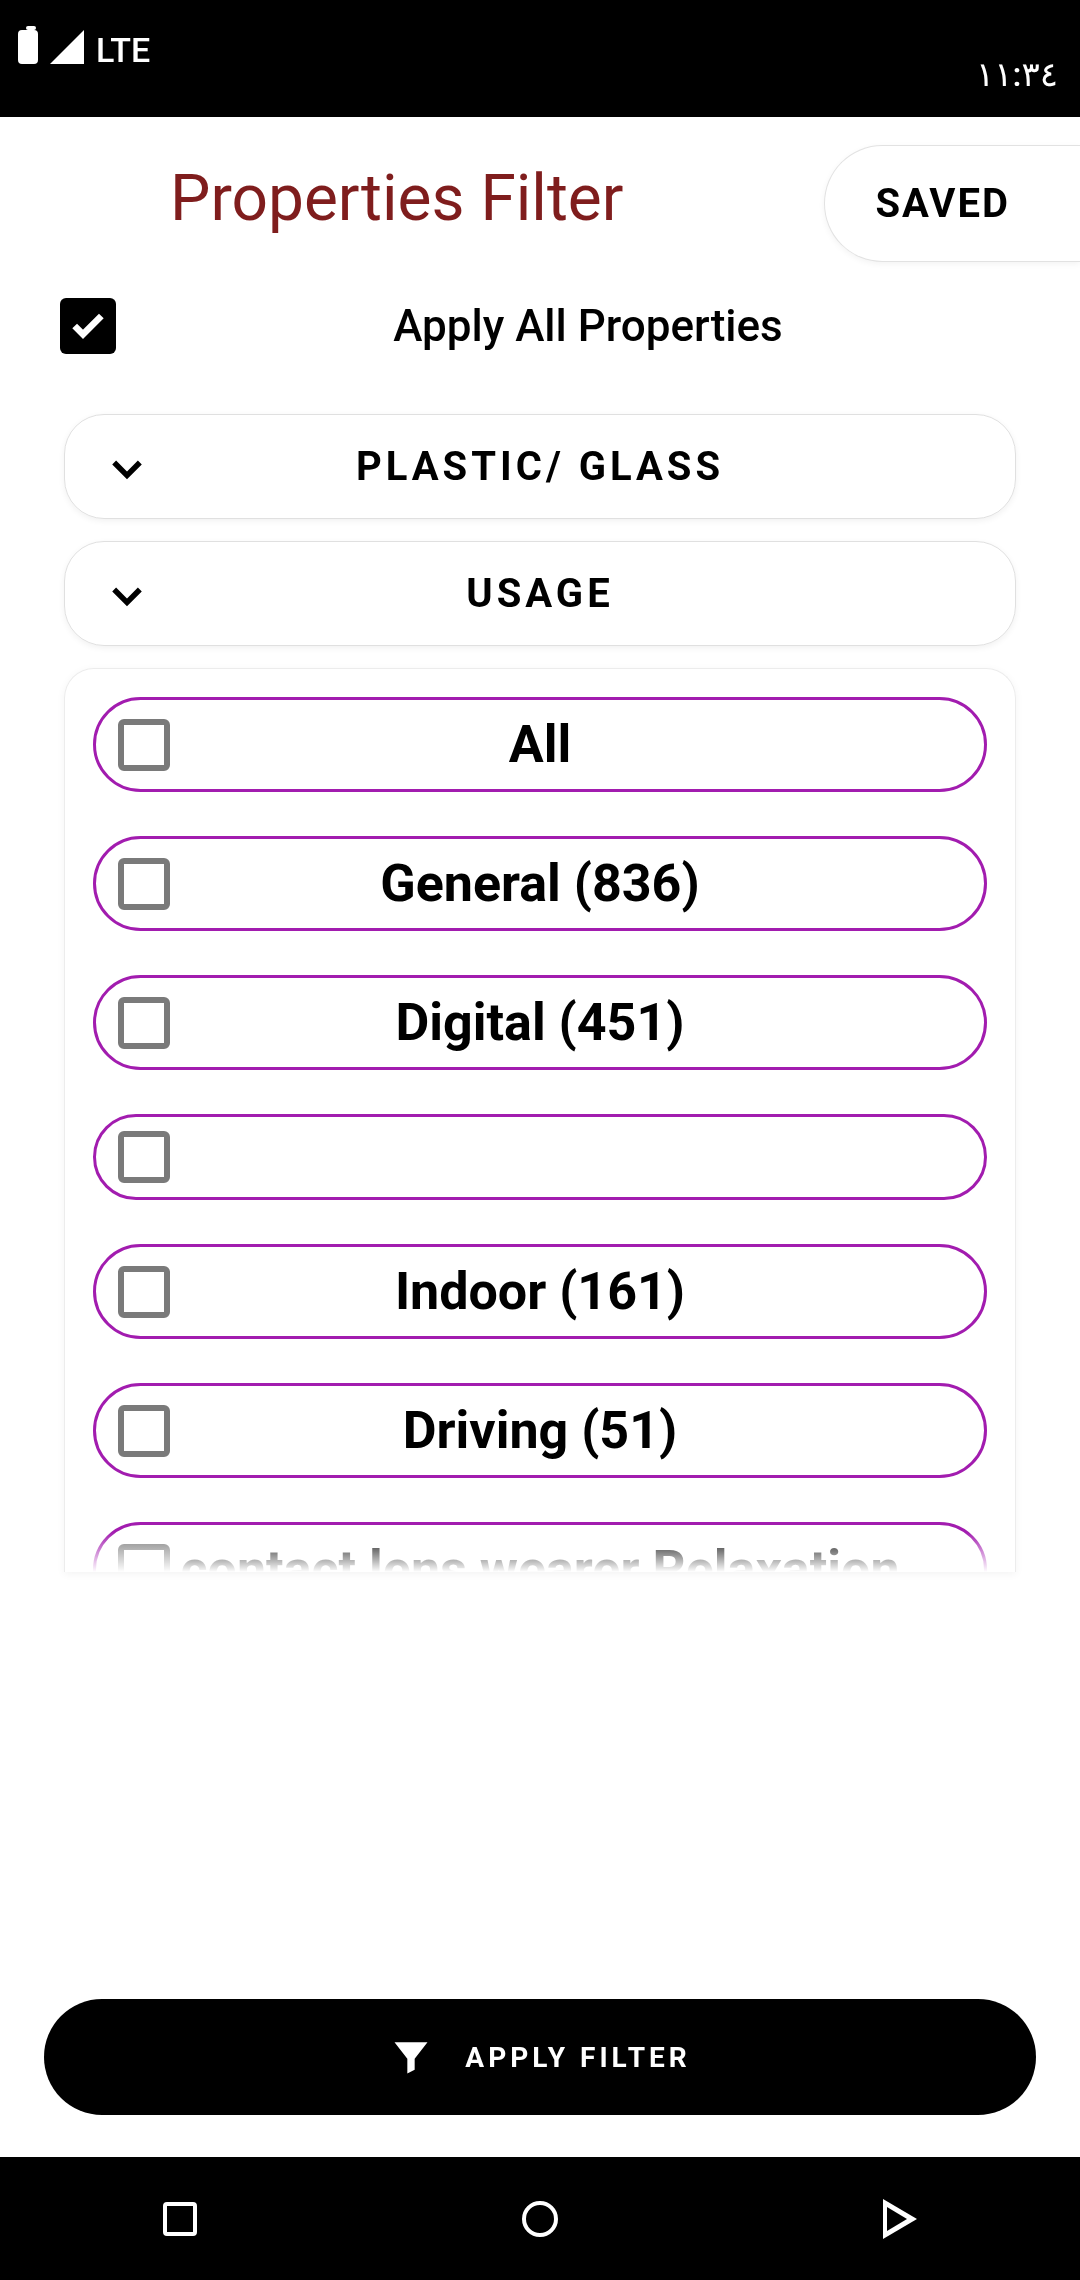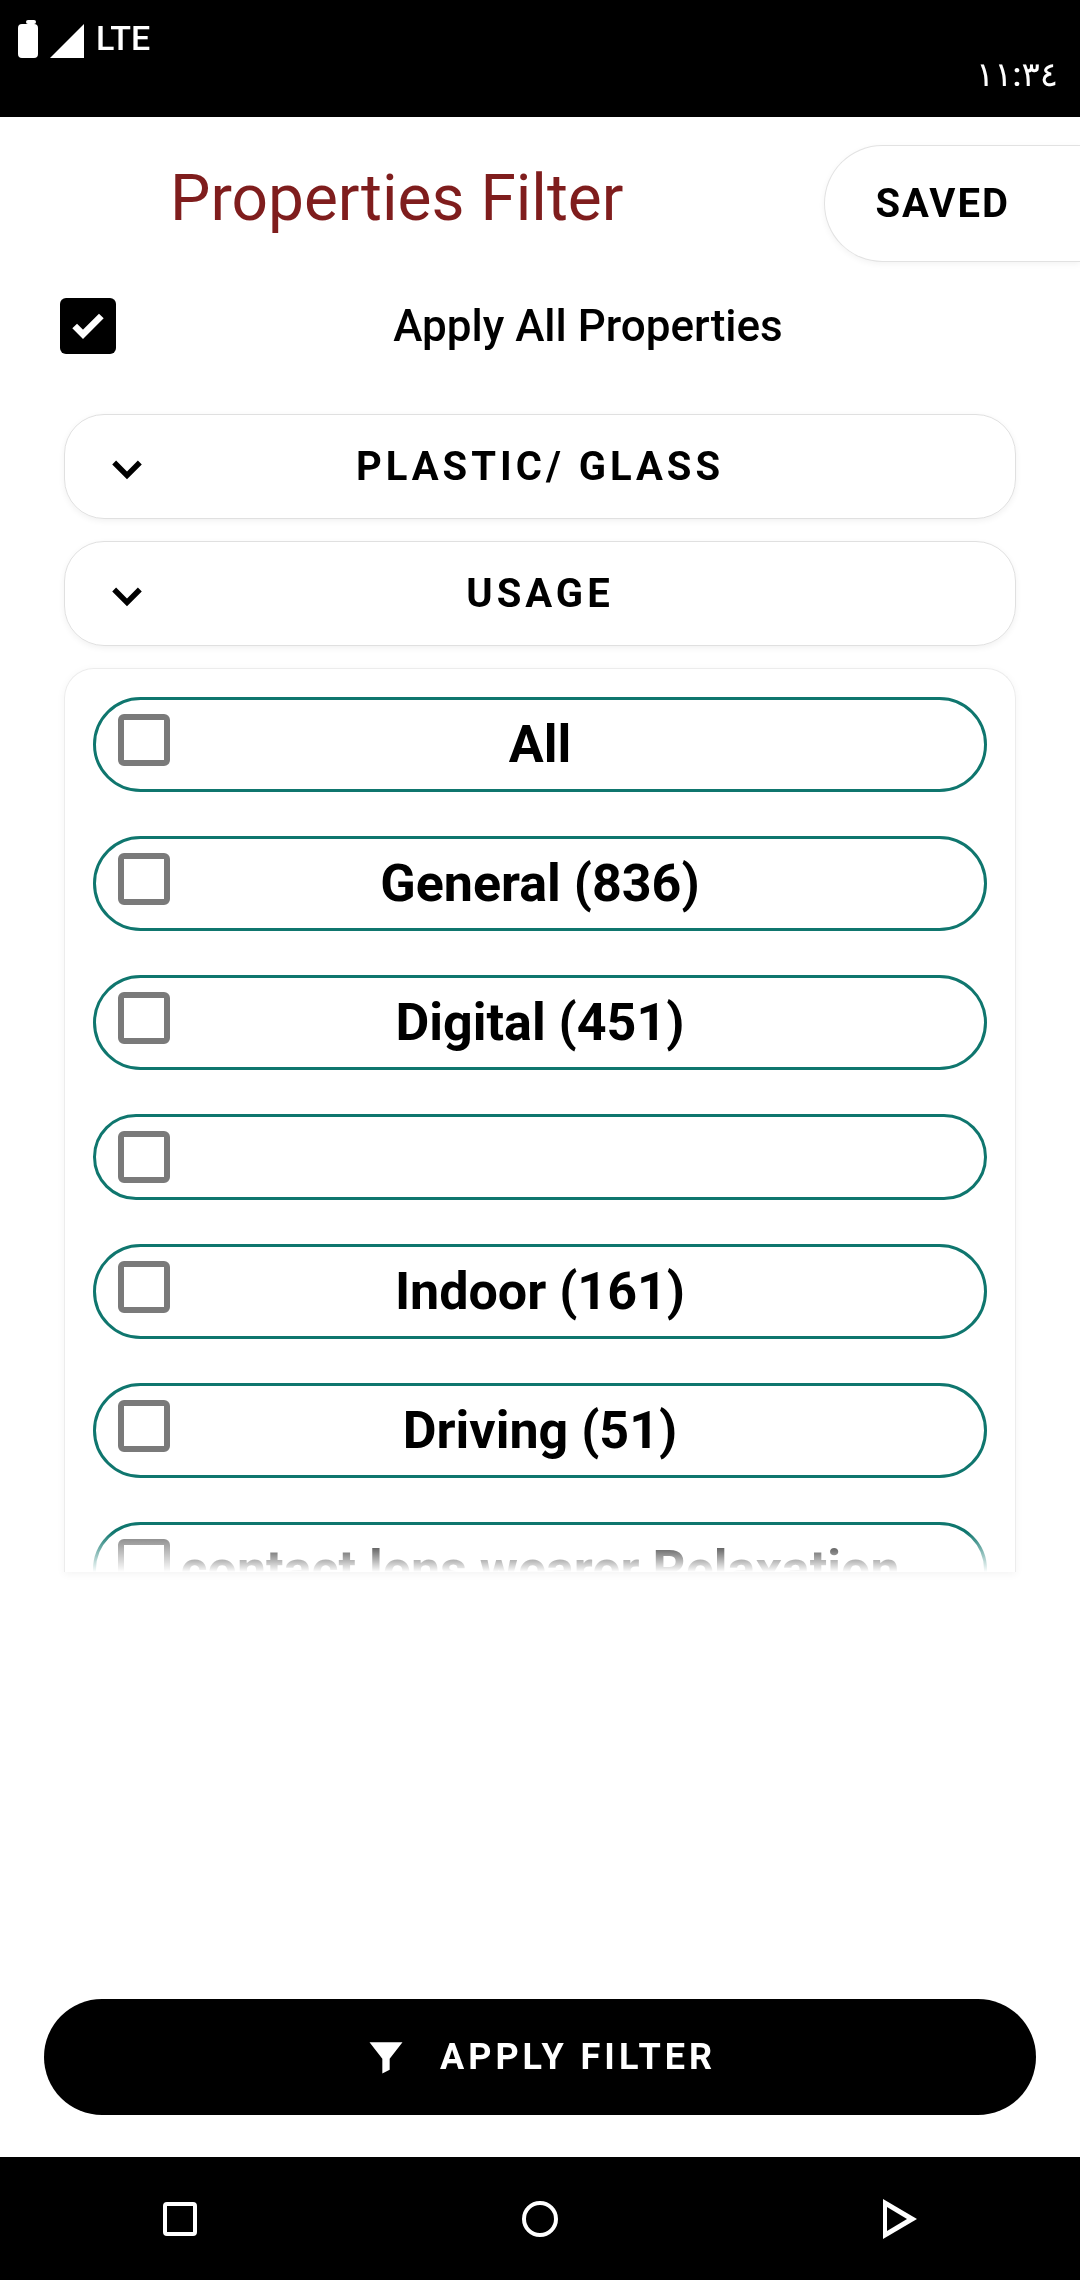--- a/index.html
+++ b/index.html
@@ -1,20 +1,20 @@
 <!DOCTYPE html>
 <html><head>
 <meta charset="utf-8">
 <style>
   * { box-sizing: border-box; margin: 0; padding: 0; -webkit-font-smoothing: antialiased; }
   html, body { width: 1080px; height: 2280px; background: #000; font-family: -apple-system, Roboto, "Segoe UI", Arial, sans-serif; overflow: hidden; }
 
   
   .statusbar { width: 100%; height: 117px; background: #000; color: #fff; display: flex; align-items: flex-start; padding: 18px 22px 0 18px; font-size: 34px; font-weight: 500; }
-  .statusbar .left { display: flex; align-items: flex-end; gap: 12px; }
+  .statusbar .left { display: flex; align-items: flex-start; gap: 12px; margin-top: 12px; }
   .statusbar .right { margin-left: auto; letter-spacing: 2px; margin-top: 36px; }
   .battery { width: 20px; height: 34px; border: 3px solid #fff; border-radius: 4px; position: relative; background: #fff; }
   .battery::before { content:""; position:absolute; top:-7px; left:5px; width:10px; height:4px; background:#fff; border-radius:2px; }
   .signal { width: 0; height: 0; border-style: solid; border-width: 0 0 34px 34px; border-color: transparent transparent #fff transparent; }
 
   
   .panel { position: absolute; top: 117px; left: 0; width: 1080px; height: 2040px; background: #fff; overflow: hidden; }
 
   
   .header { display: flex; align-items: center; padding: 44px 0 44px 170px; position: relative; }
@@ -27,29 +27,29 @@
   .big-check svg { width: 40px; height: 40px; }
   .apply-all-label { flex: 1; text-align: center; font-size: 44px; font-weight: 500; color: #000; padding-right: 40px; }
 
   
   .section { margin: 20px 64px 22px 64px; border: 1px solid #e0e0e0; border-radius: 40px; display: flex; align-items: flex-end; padding: 28px 40px; box-shadow: 0 2px 6px rgba(0,0,0,0.06); }
   .section .chev { width: 44px; height: 44px; display: flex; align-items: center; justify-content: center; }
   .section .sec-label { flex: 1; text-align: center; font-size: 40px; font-weight: 700; letter-spacing: 4px; color: #000; padding-right: 44px; }
 
   
   .options-wrap { margin: 18px 64px 0 64px; padding: 28px 28px 0 28px; border: 1px solid #ececec; border-bottom: none; border-radius: 30px 30px 0 0; box-shadow: 0 2px 8px rgba(0,0,0,0.05); height: 904px; overflow: hidden; position: relative; }
-  .opt { display: flex; align-items: flex-start; border: 3px solid #0f766e; border-radius: 60px; padding: 14px 22px; margin-bottom: 44px; }
+  .opt { display: flex; align-items: center; border: 3px solid #a21caf; border-radius: 60px; padding: 14px 22px; margin-bottom: 44px; }
   .opt-check { width: 52px; height: 52px; border: 6px solid #7a7a7a; border-radius: 6px; flex: 0 0 auto; }
   .opt-label { flex: 1; text-align: center; font-size: 52px; font-weight: 700; color: #000; padding-right: 52px; }
 
   .fade { position: absolute; left: 0; right: 0; bottom: 0; height: 40px; background: linear-gradient(to bottom, rgba(255,255,255,0), #fff); pointer-events: none; }
 
   
   .bottom { position: absolute; bottom: 42px; left: 0; width: 100%; padding: 0 44px; }
-  .act-btn { width: 100%; background: #000; color: #fff; border-radius: 60px; display: flex; align-items: center; justify-content: center; gap: 32px; font-size: 36px; font-weight: 700; letter-spacing: 4px; padding: 36px 0; margin-top: 44px; }
+  .act-btn { width: 100%; background: #000; color: #fff; border-radius: 60px; display: flex; align-items: center; justify-content: center; gap: 32px; font-size: 28px; font-weight: 700; letter-spacing: 4px; padding: 36px 0; margin-top: 44px; }
   .act-btn svg { width: 44px; height: 44px; }
 
   
   .navbar { position: absolute; bottom: 0; left: 0; width: 1080px; height: 123px; background: #000; display: flex; align-items: center; justify-content: space-around; }
   .navbar .nav-icon { width: 46px; height: 46px; display: flex; align-items: center; justify-content: center; }
   .nav-square { width: 34px; height: 34px; border: 4px solid #fff; border-radius: 4px; }
   .nav-circle { width: 36px; height: 36px; border: 4px solid #fff; border-radius: 50%; }
   .nav-tri { width: 0; height: 0; border-top: 20px solid transparent; border-bottom: 20px solid transparent; border-left: 34px solid #fff; position: relative; }
   .nav-tri::after { content:""; position:absolute; left:-30px; top:-12px; width:0; height:0; border-top:12px solid transparent; border-bottom:12px solid transparent; border-left:20px solid #000; }
 </style>

